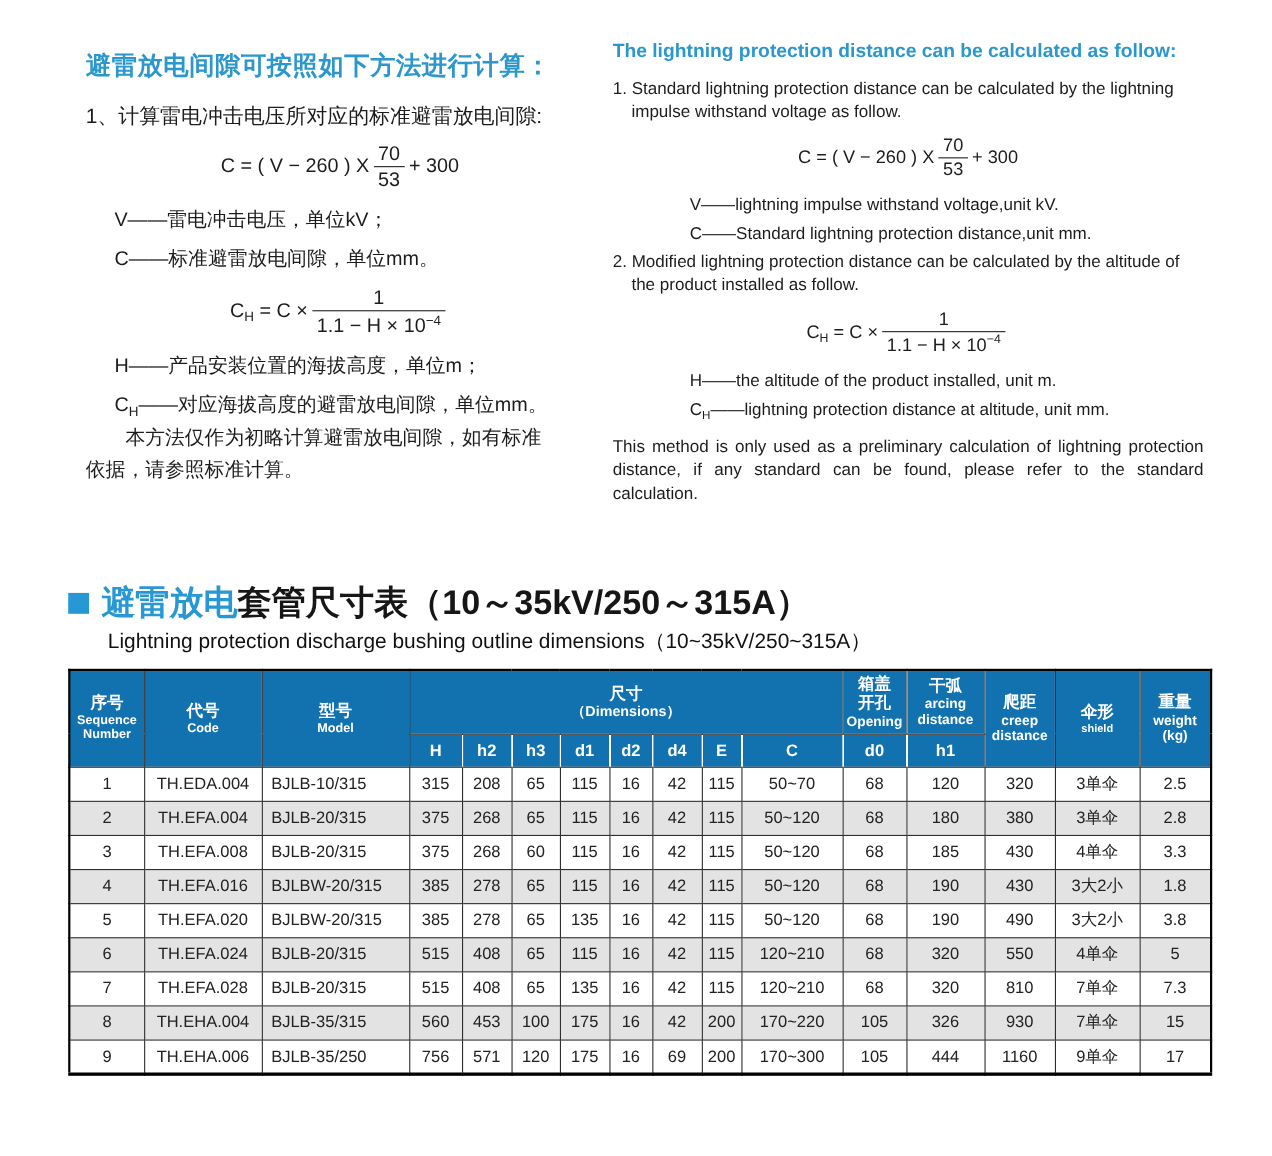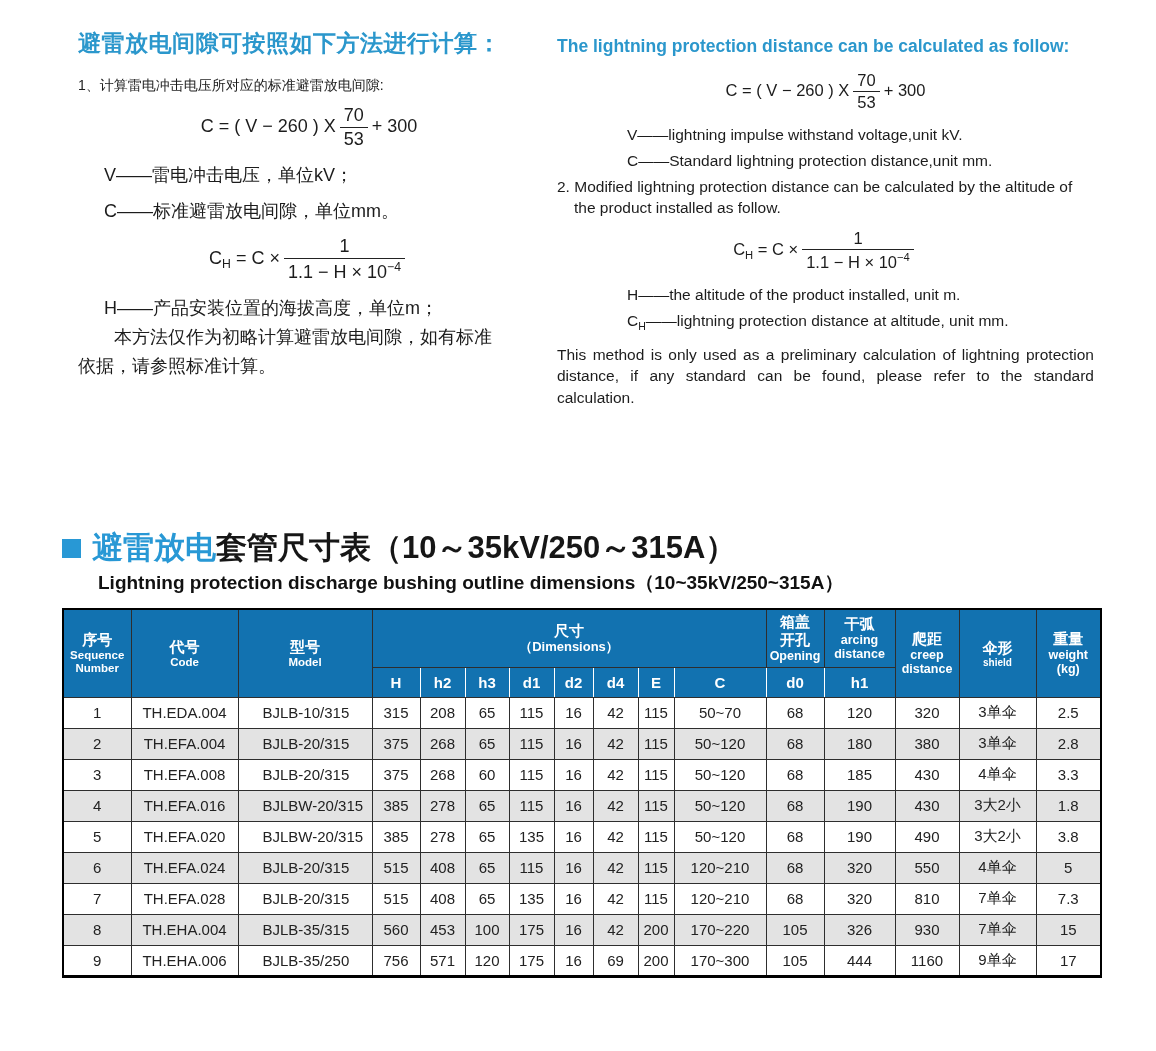--- a/index.html
+++ b/index.html
@@ -2,83 +2,87 @@
 <html><head>
 <meta charset="utf-8">
 <style>
   html,body{margin:0;padding:0;}
   body{
     width:1156px;height:1051px;position:relative;background:#fff;
     font-family:"Liberation Sans","DejaVu Sans",sans-serif;color:#1c1c1c;
     overflow:hidden;
   }
   
-  .calc-cn{position:absolute;left:78px;top:28px;width:462px;}
+  .calc-cn{position:absolute;left:78px;top:44px;width:462px;}
   .calc-en{position:absolute;left:557px;top:36px;width:537px;}
   .calc-cn .title{color:#2b97cc;font-size:23px;font-weight:bold;letter-spacing:.5px;margin:0 0 18px 0;}
   .calc-en .title{color:#2b97cc;font-size:17.5px;font-weight:bold;margin:0 0 14px 0;}
-  .calc-cn .item{font-size:14px;margin:10px 0 6px 0;}
+  .calc-cn .item{font-size:19px;margin:10px 0 6px 0;}
   .calc-cn .def{font-size:18px;margin:8px 0 0 26px;line-height:1.55;}
   .calc-cn .note{font-size:18px;line-height:1.65;margin-top:0;}
   .calc-cn .note .indent{display:inline-block;width:36px;}
   .calc-en .item{font-size:15.5px;line-height:1.35;margin:6px 0 6px 0;padding-left:17px;text-indent:-17px;}
   .calc-en .def{font-size:15.5px;margin:4px 0 0 70px;line-height:1.4;}
   .calc-en .note{font-size:15.5px;line-height:1.4;margin-top:10px;text-align:justify;}
   .formula{font-size:18px;text-align:center;margin:10px 0 12px 0;}
   .calc-en .formula{font-size:16.5px;}
   .frac{display:inline-block;vertical-align:middle;text-align:center;margin:0 4px;}
   .frac .num{display:block;border-bottom:1.5px solid #222;padding:0 4px 1px 4px;}
   .frac .den{display:block;padding:1px 4px 0 4px;}
   .sub{font-size:68%;vertical-align:-4px;}
   .sup{font-size:68%;vertical-align:7px;}
   
   .section-head{position:absolute;left:62px;top:514px;width:1040px;}
   .section-title{font-size:31px;font-weight:bold;line-height:1.15;white-space:nowrap;margin-top:16px;}
   .section-bullet{display:inline-block;width:19px;height:19px;background:#2898d5;margin-right:11px;}
   .section-title .blue{color:#2898d5;}
   .section-title .black{color:#161616;}
-  .section-sub{font-size:19px;font-weight:bold;color:#111;margin:4px 0 0 36px;}
+  .section-sub{font-size:19px;font-weight:normal;color:#111;margin:4px 0 0 36px;}
   
   .dims-table{position:absolute;left:62px;top:608px;border-collapse:collapse;border:2px solid #000;border-bottom-width:3px;table-layout:fixed;}
   .dims-table th,.dims-table td{border:1px solid #2e2e2e;padding:0;text-align:center;overflow:hidden;}
   .dims-table thead th{background:#1272b0;color:#fff;}
   .dims-table thead .hrow1{height:58px;}
   .dims-table thead .hrow2{height:30px;}
   .dims-table thead .hrow2 th{border-color:#fff;border-bottom-color:#2e2e2e;font-size:15px;font-weight:bold;}
   .hcn{display:block;font-size:15px;font-weight:bold;line-height:1.2;white-space:pre-line;}
   .hen{display:block;font-size:11.5px;font-weight:600;line-height:1.15;white-space:pre-line;}
   .dims-table tbody tr{height:31px;}
   .dims-table tbody td{font-size:15px;color:#222;background:#fff;}
   .dims-table tbody tr:nth-child(even) td{background:#e3e3e3;}
-  .dims-table tbody td.model-cell{text-align:left;padding-left:24px;}
+  .dims-table tbody td.model-cell{text-align:left;padding-left:8px;}
 </style>
 </head>
 <body>
 
 <div class="calc-cn">
   <h2 class="title">避雷放电间隙可按照如下方法进行计算：</h2>
   <div class="item">1、计算雷电冲击电压所对应的标准避雷放电间隙:</div>
   <div class="formula">
     <span>C = ( V − 260 ) X</span><span class="frac"><span class="num">70</span><span class="den">53</span></span><span>+ 300</span>
   </div>
   <div class="def">V——雷电冲击电压，单位kV；</div>
   <div class="def">C——标准避雷放电间隙，单位mm。</div>
   <div class="formula">
     <span>C</span><span class="sub">H</span>
     <span>= C ×</span><span class="frac"><span class="num">1</span><span class="den"><span>1.1 − H × 10</span><span class="sup">−4</span></span></span>
   </div>
   <div class="def">H——产品安装位置的海拔高度，单位m；</div>
+  <div class="def">
+    <span>C</span><span class="sub">H</span><span>——对应海拔高度的避雷放电间隙，单位mm。</span>
+  </div>
   <div class="note">
     <span class="indent"></span><span>本方法仅作为初略计算避雷放电间隙，如有标准</span><br>
     <span>依据，请参照标准计算。</span>
   </div>
 </div>
 
 <div class="calc-en">
   <h2 class="title">The lightning protection distance can be calculated as follow:</h2>
+  <div class="item">1. Standard lightning protection distance can be calculated by the lightning impulse withstand voltage as follow.</div>
   <div class="formula">
     <span>C = ( V − 260 ) X</span><span class="frac"><span class="num">70</span><span class="den">53</span></span><span>+ 300</span>
   </div>
   <div class="def">V——lightning impulse withstand voltage,unit kV.</div>
   <div class="def">C——Standard lightning protection distance,unit mm.</div>
   <div class="item">2. Modified lightning protection distance can be calculated by the altitude of the product installed as follow.</div>
   <div class="formula">
     <span>C</span><span class="sub">H</span>
     <span>= C ×</span><span class="frac"><span class="num">1</span><span class="den"><span>1.1 − H × 10</span><span class="sup">−4</span></span></span>
   </div>

